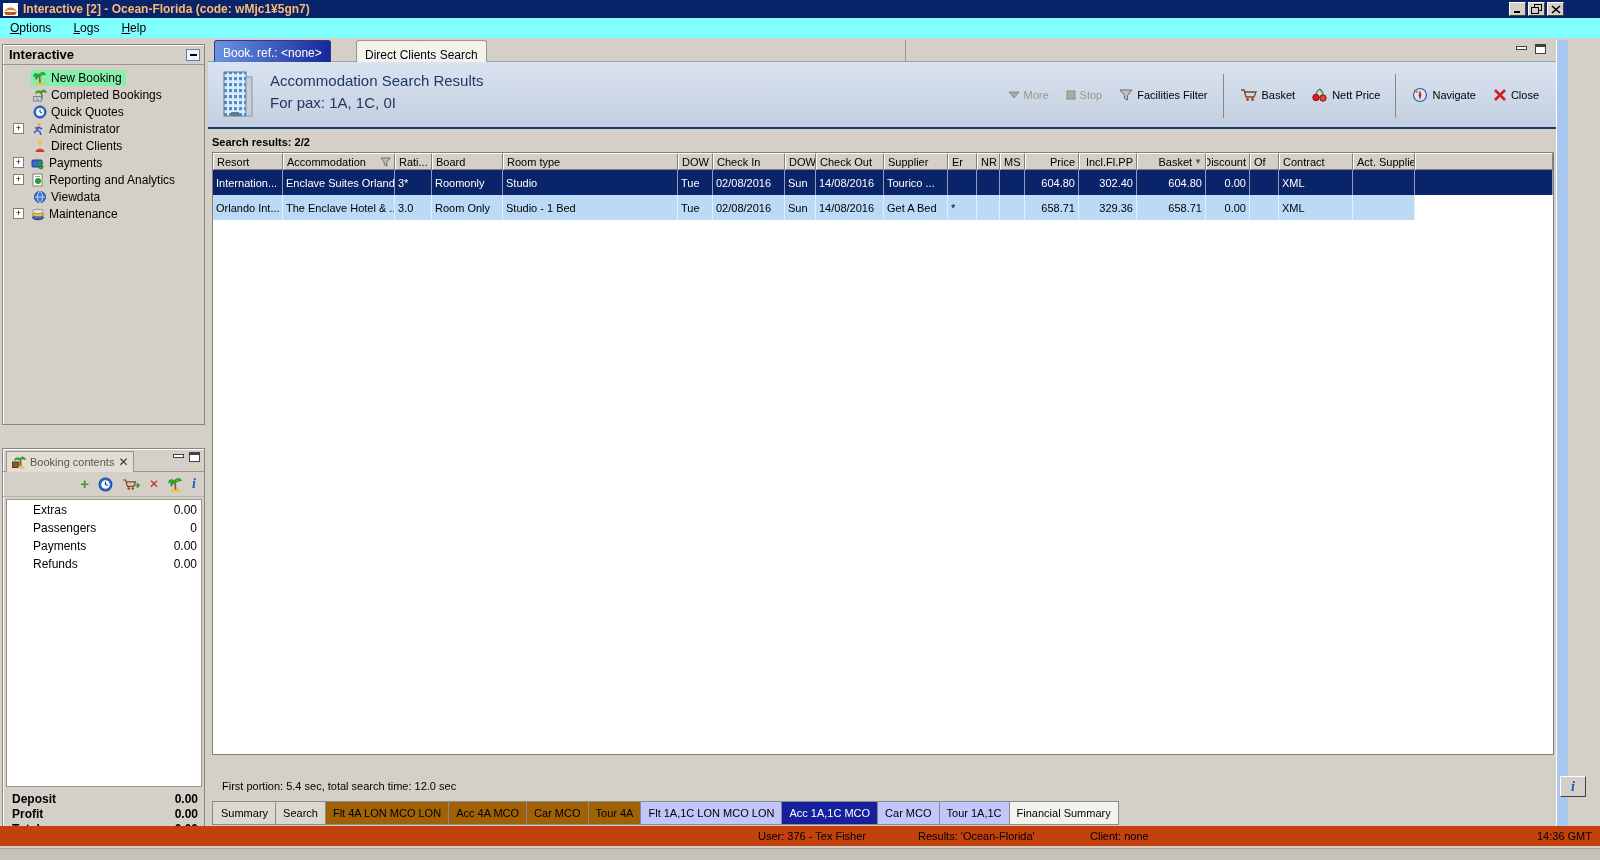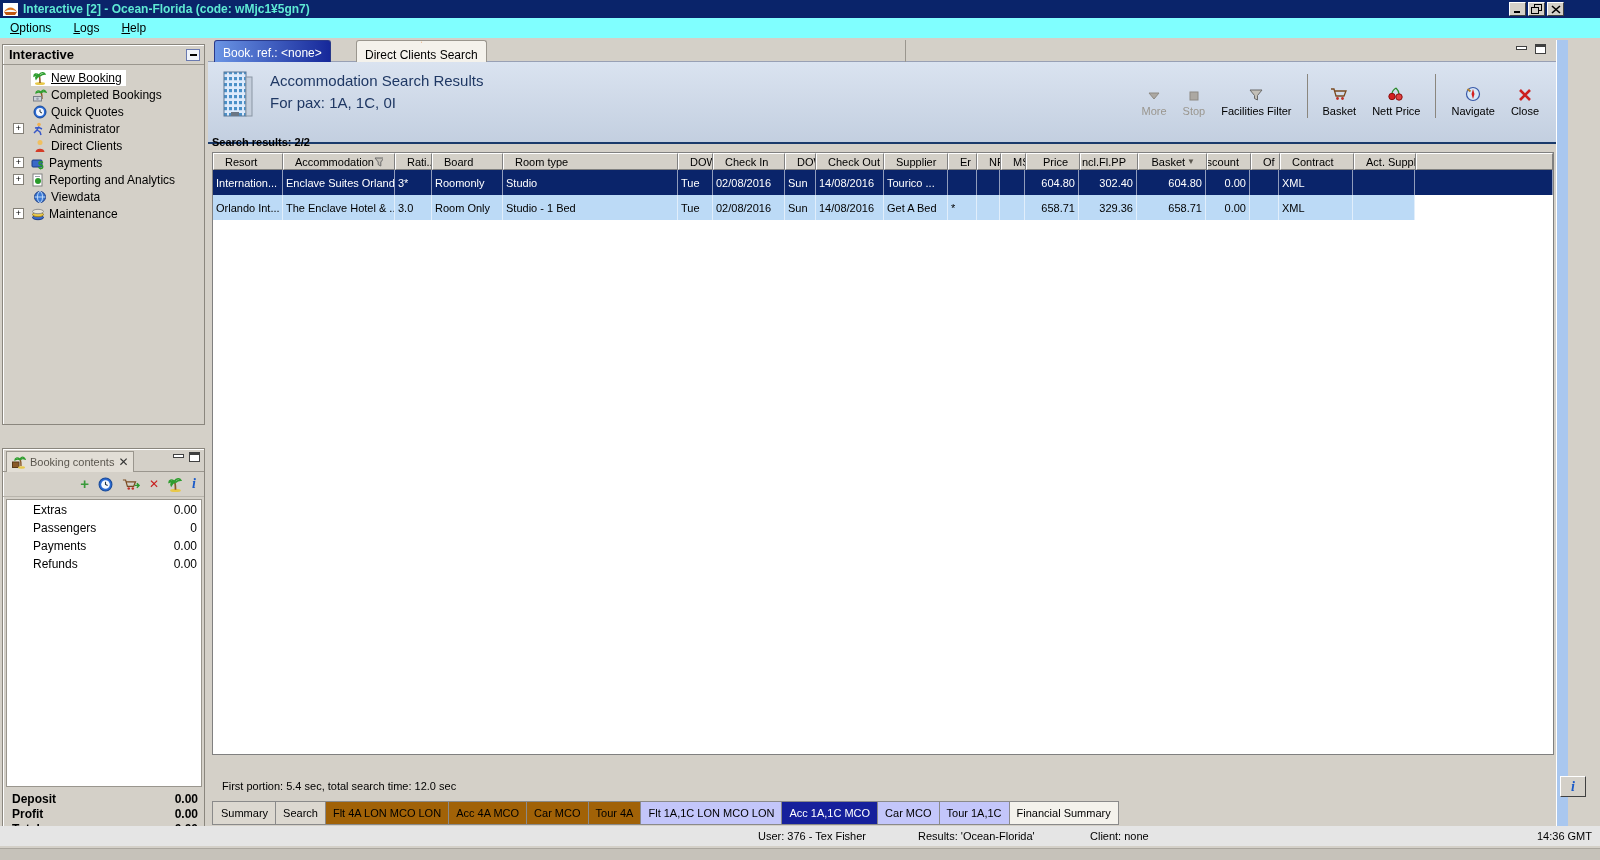--- a/index.html
+++ b/index.html
@@ -1,44 +1,44 @@
 <!DOCTYPE html>
 <html><head>
 <meta charset="utf-8">
 <style>
   * { margin:0; padding:0; box-sizing:border-box; }
   html,body { width:1600px; height:860px; font-family:"Liberation Sans","DejaVu Sans",sans-serif; background:#d4d0c8; overflow:hidden; }
   .abs { position:absolute; }
 
   
-  .titlebar { position:absolute; left:0; top:0; width:1600px; height:18px; background:#0a246a; color:#5eead4; display:flex; align-items:center; }
+  .titlebar { position:absolute; left:0; top:0; width:1600px; height:18px; background:#0a246a; color:#fdba74; display:flex; align-items:center; }
   .titlebar .app-icon { width:15px; height:13px; margin:0 5px 0 3px; }
   .titlebar .title-text { font-size:12px; font-weight:bold; white-space:nowrap; }
   .win-buttons { position:absolute; right:36px; top:2px; display:flex; gap:2px; }
   .win-btn { width:17px; height:14px; background:#d4d0c8; border:1px solid; border-color:#fff #404040 #404040 #fff; display:flex; align-items:center; justify-content:center; }
   .menubar { position:absolute; left:0; top:18px; width:1600px; height:20px; background:#80ffff; display:flex; align-items:center; padding-left:6px; gap:14px; }
   .menu-item { font-size:12px; color:#000; padding:1px 4px; cursor:default; }
   .menu-item::first-letter { text-decoration:underline; }
-  .statusbar { position:absolute; left:0; top:826px; width:1600px; height:20px; background:#e5e5e5; font-size:11px; color:#000; }
+  .statusbar { position:absolute; left:0; top:826px; width:1600px; height:20px; background:#c2410c; font-size:11px; color:#000; }
   .statusbar .seg { position:absolute; top:4px; white-space:nowrap; }
   .bottom-edge { position:absolute; left:0; top:848px; width:1600px; height:12px; background:#c6c2ba; border-top:1px solid #aaa69e; }
 
   
   .panel { background:#d4d0c8; border:1px solid #8a867e; box-shadow:inset 1px 1px 0 #fff; }
   .sidebar { left:2px; top:44px; width:203px; height:381px; }
   .sidebar-header { height:20px; display:flex; align-items:center; justify-content:space-between; padding:0 4px 0 6px; border-bottom:1px solid #9a968e; }
   .sidebar-title { font-size:13px; font-weight:bold; }
   .collapse-btn { width:14px; height:12px; background:#f0f4fa; border:1px solid #6a7ab0; display:flex; align-items:center; justify-content:center; }
   .collapse-btn i { display:block; width:7px; height:2px; background:#000; }
   .tree { padding-top:4px; }
   .tree-row { height:17px; display:flex; align-items:center; font-size:12px; }
   .expander { width:11px; height:11px; margin-left:10px; border:1px solid #848078; background:#fff; font-size:9px; line-height:9px; text-align:center; color:#000; }
   .no-expander { width:11px; margin-left:10px; }
   .row-core { display:flex; align-items:center; gap:4px; margin-left:7px; padding:1px 4px 1px 2px; }
-  .row-core.selected { background:#ffffff;text-decoration:underline; }
+  .row-core.selected { background:#86efac; }
   .tree-icon { width:14px; height:14px; flex:0 0 14px; }
 
   .bc-panel { left:2px; top:448px; width:203px; height:395px; }
   .bc-tabbar { height:23px; position:relative; border-bottom:1px solid #9a968e; }
   .bc-tab { position:absolute; left:3px; top:2px; height:21px; display:flex; align-items:center; gap:4px; background:#e2ded6; border:1px solid #9a968e; border-bottom:none; padding:0 5px; }
   .bc-tab-label { font-size:11px; color:#5a564e; }
   .bc-winbtns { position:absolute; right:4px; top:3px; display:flex; gap:5px; }
   .bc-min { width:11px; height:4px; border:1px solid #404040; margin-top:2px; background:#fff; }
   .bc-max { width:11px; height:10px; border:1px solid #404040; background:#fff; border-top-width:3px; }
   .bc-toolbar { height:25px; display:flex; align-items:center; justify-content:flex-end; gap:9px; padding-right:8px; border-bottom:1px solid #b8b4ac; }
@@ -57,33 +57,33 @@
 
   .tabstrip { position:absolute; left:0; top:0; width:1348px; height:22px; border-bottom:1px solid #98a0b4; background:#d4d0c8; }
   .tabstrip .vline { position:absolute; left:697px; top:0; width:1px; height:22px; background:#9a968e; }
   .mtab { position:absolute; top:0; height:22px; display:flex; align-items:center; gap:5px; padding:0 8px; font-size:12px;flex-direction:column; }
   .mtab.active { left:6px; background:linear-gradient(to right,#6a94e4,#16289a); color:#fff; border:1px solid #2a3a8a; border-bottom:none; border-radius:3px 3px 0 0; }
   .mtab.inactive { left:148px; background:#f4f2ec; color:#000; border:1px solid #9a968e; border-bottom:none; border-radius:3px 3px 0 0; }
   .mtab .closex { color:#fff; font-weight:bold; font-size:12px; margin-left:4px; }
   .mtab-icon { width:15px; height:15px; }
   .panel-winbtns { position:absolute; right:10px; top:4px; display:flex; gap:8px; }
 
-  .band { position:absolute; left:0; top:22px; width:1348px; height:82px; background:linear-gradient(to bottom,#dae3f0,#c3cfe0); border-bottom:2px solid #1a3a6b; }
+  .band { position:absolute; left:0; top:22px; width:1348px; height:67px; background:linear-gradient(to bottom,#dae3f0,#c3cfe0); border-bottom:2px solid #1a3a6b; }
   .band-title { position:absolute; left:62px; top:10px; font-size:15px; color:#1f3864; }
   .band-sub { position:absolute; left:62px; top:32px; font-size:15px; color:#1f3864; }
   .band-building { position:absolute; left:10px; top:8px; }
   .band-toolbar { position:absolute; right:14px; top:8px; height:52px; display:flex; align-items:stretch; gap:10px; }
-  .tb-btn { display:flex; flex-direction:column; align-items:center; justify-content:flex-end; gap:3px; padding:2px 3px 5px; font-size:11px; color:#000; }
+  .tb-btn { display:flex; flex-direction:row; align-items:center; justify-content:flex-end; gap:3px; padding:2px 3px 5px; font-size:11px; color:#000; }
   .tb-btn.disabled { color:#9a968e; }
   .tb-sep { width:1px; background:#8a867e; margin:4px 2px; }
 
   .results-label { position:absolute; left:4px; top:96px; font-size:11px; font-weight:bold; }
   .table-wrap { position:absolute; left:4px; top:112px; width:1342px; height:603px; background:#fff; border:1px solid #808080; }
   .trow { display:flex; width:100%; }
-  .th { height:17px; background:#d4d0c8; border-top:1px solid #fff; border-left:1px solid #fff; border-right:1px solid #808080; border-bottom:1px solid #808080; font-size:11px; display:flex; align-items:center; padding:0 11px; overflow:hidden; white-space:nowrap; }
+  .th { height:17px; background:#d4d0c8; border-top:1px solid #fff; border-left:1px solid #fff; border-right:1px solid #808080; border-bottom:1px solid #808080; font-size:11px; display:flex; align-items:center; padding:0 3px; overflow:hidden; white-space:nowrap; }
   .td { height:25px; font-size:11px; display:flex; align-items:center; padding:0 3px; overflow:hidden; white-space:nowrap; border-right:1px solid rgba(255,255,255,.55); }
   .rowsel .td { background:#0a246a; color:#fff; }
   .rowalt .td { background:#bcdaf6; color:#000; }
   .rowalt .td.fill { background:#fff; }
   .num { justify-content:flex-end; }
   .c0{width:70px}.c1{width:112px}.c2{width:37px}.c3{width:71px}.c4{width:175px}
   .c5{width:35px}.c6{width:72px}.c7{width:31px}.c8{width:68px}.c9{width:64px}
   .c10{width:29px}.c11{width:23px}.c12{width:25px}.c13{width:54px}.c14{width:58px}
   .c15{width:69px}.c16{width:44px}.c17{width:29px}.c18{width:74px}.c19{width:62px}
   .cfill{flex:1}

